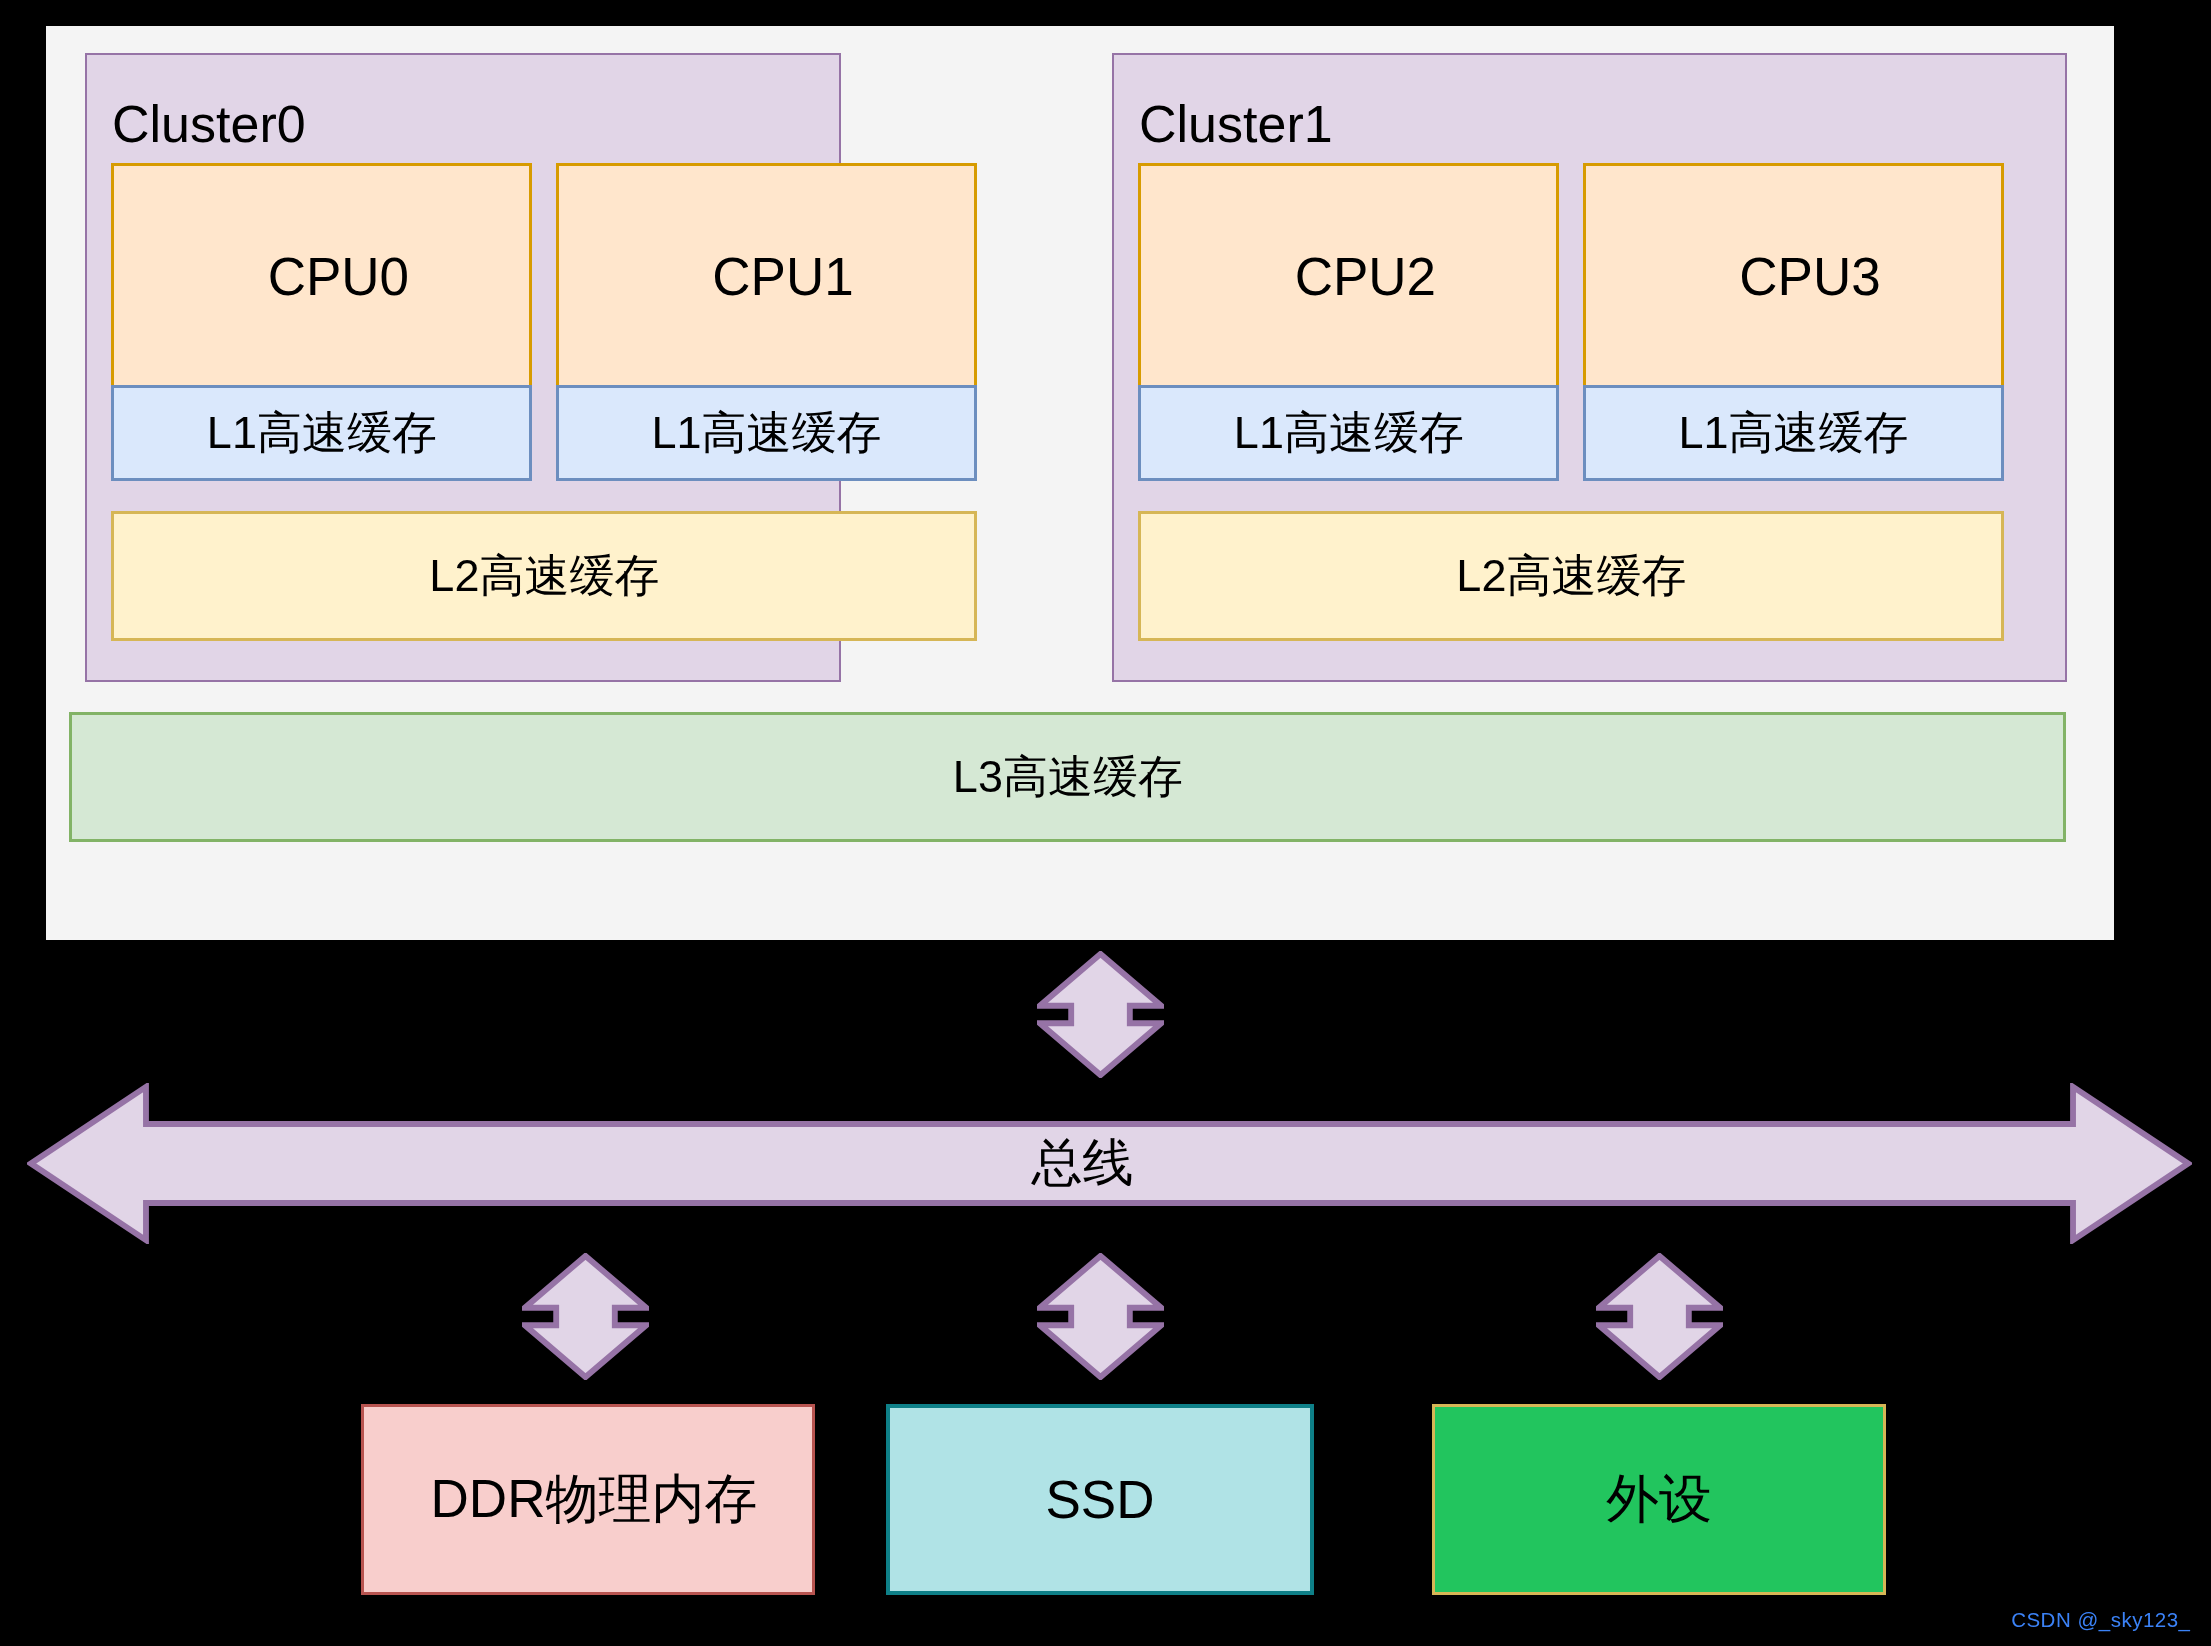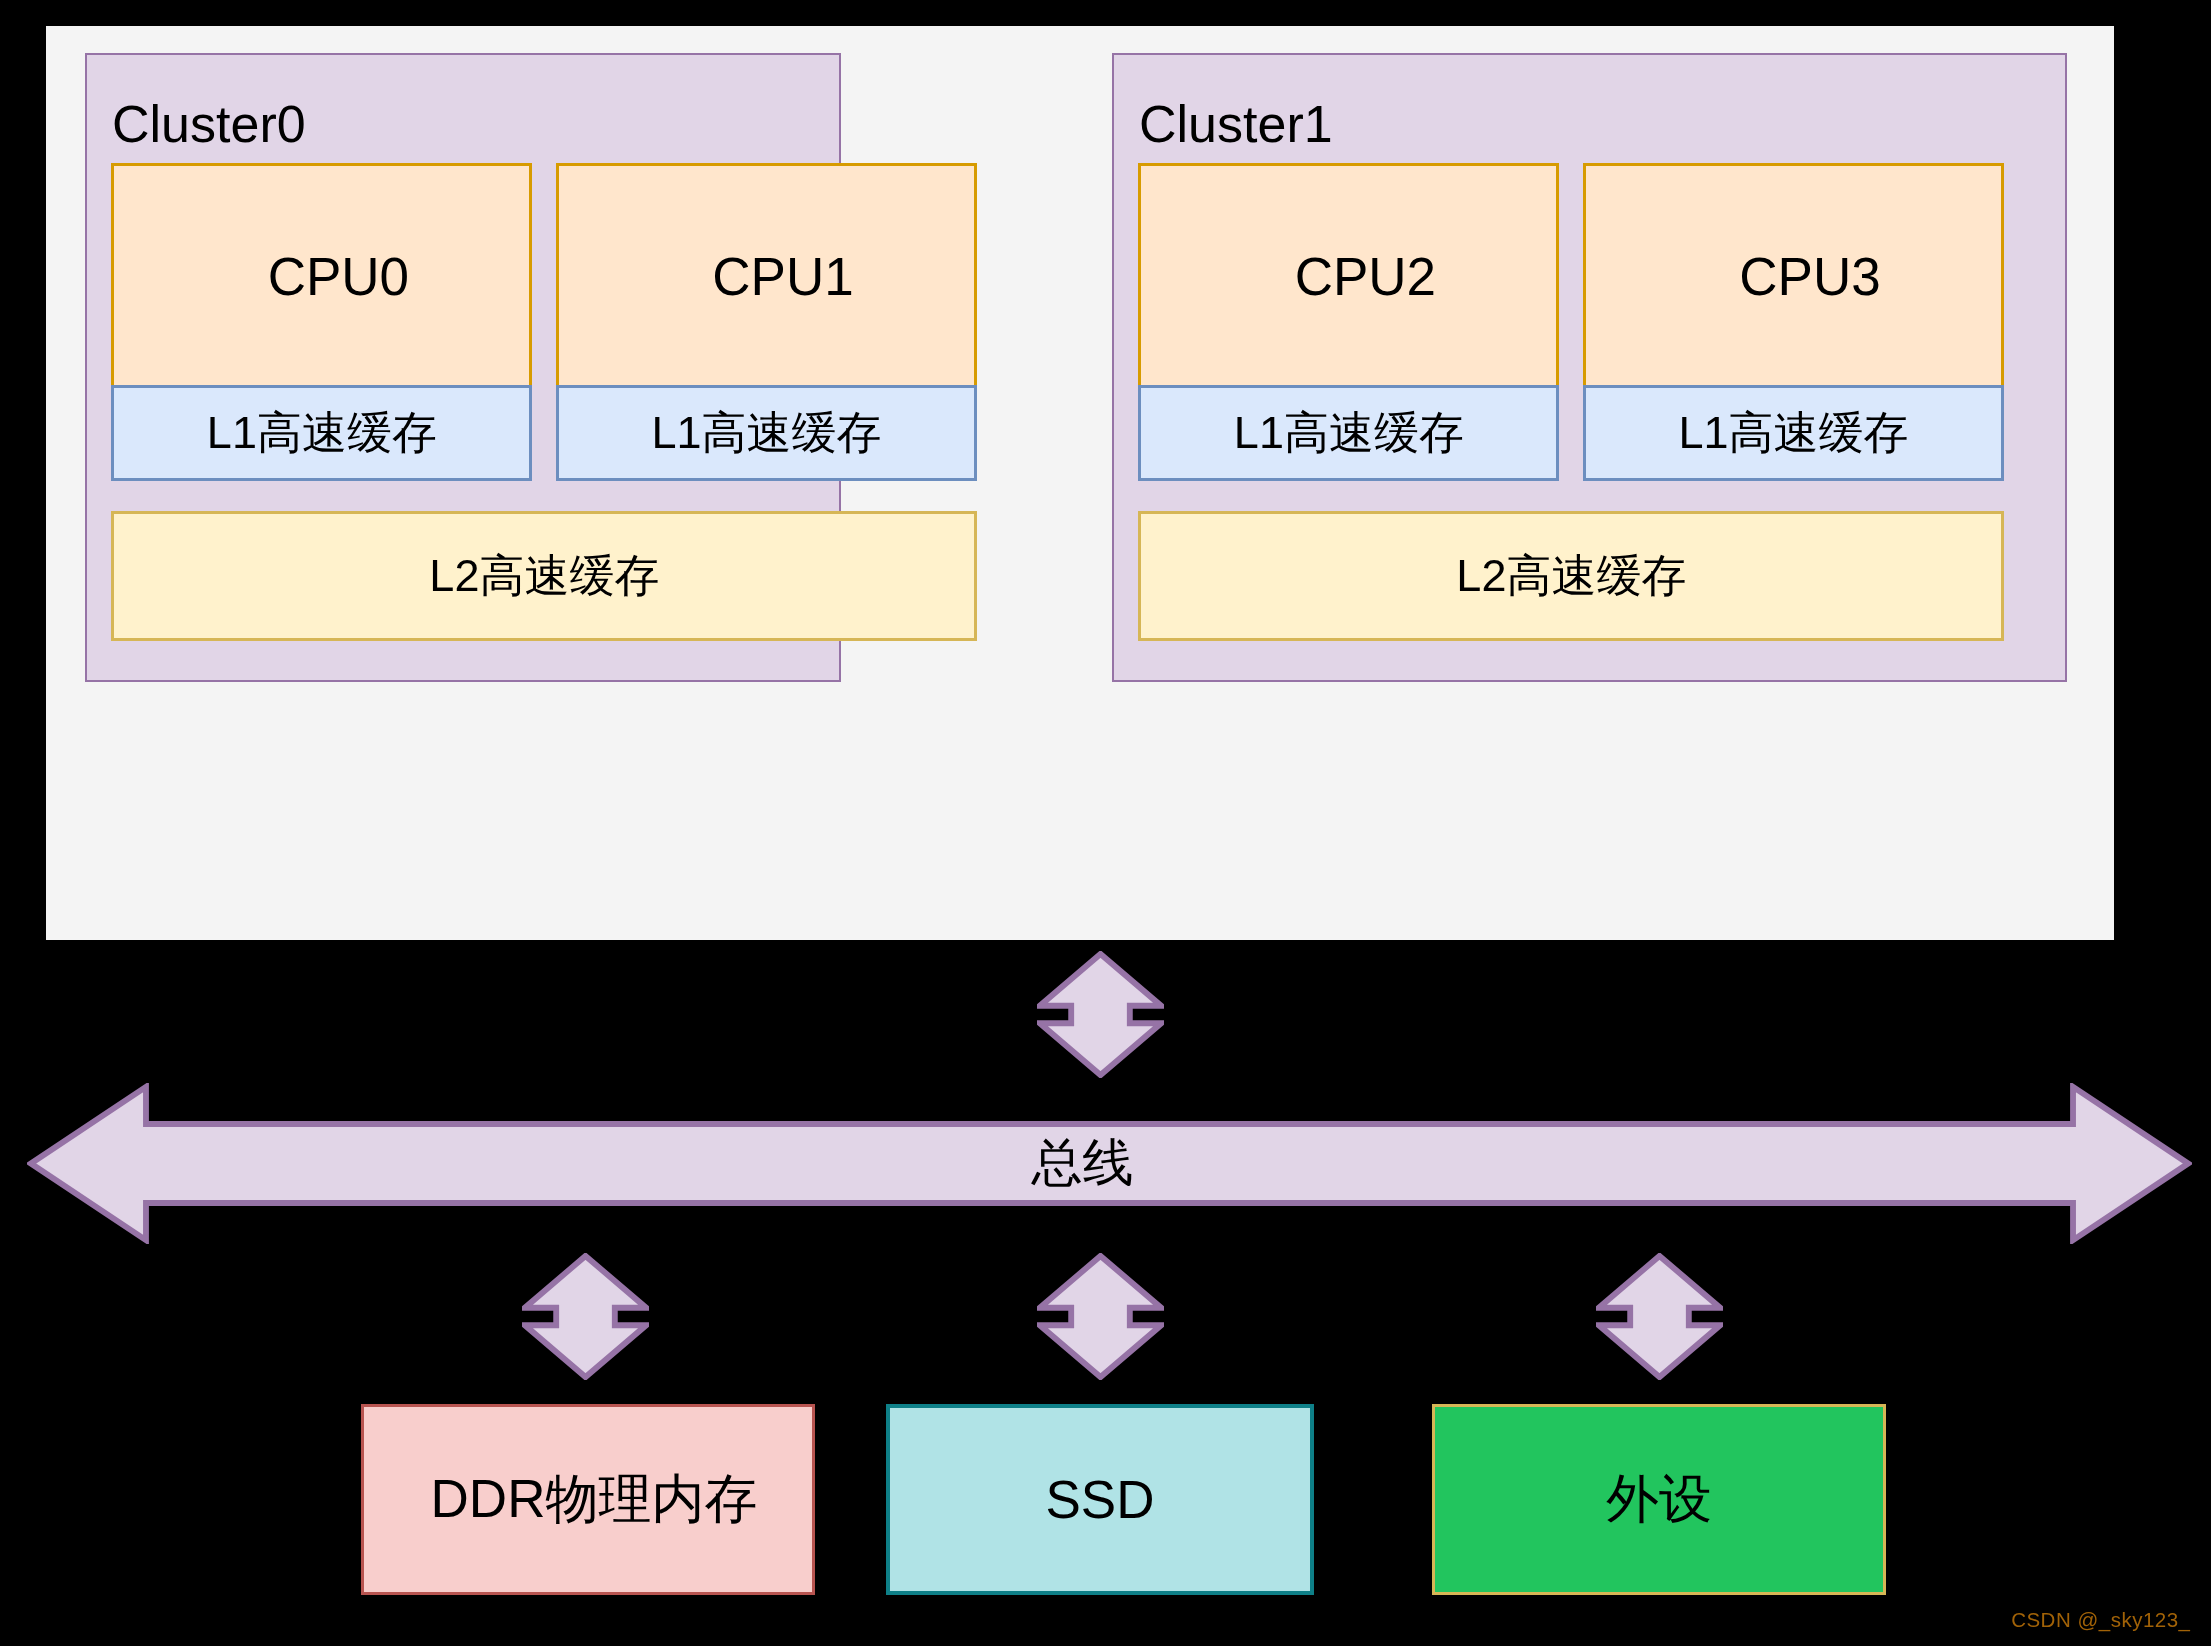--- a/index.html
+++ b/index.html
@@ -156,21 +156,21 @@
   .device.ddr { background: #f8cecc; border: 3.9px solid #b85450; }
   .device.ssd { background: #b0e3e6; border: 4.9px solid #0e8088; }
   .device.periph { background: #22c55e; border: 3.9px solid #d6b656; font-family: Liberation Serif, serif; }
 
   
   .watermark {
     position: absolute;
     right: 21.5px;
     bottom: 13.7px;
     font-size: 20.5px;
-    color: #a16207;
+    color: #3b82f6;
     letter-spacing: 0.5px;
     white-space: nowrap;
   }
 </style>
 </head>
 <body>
 
 <div class="soc-panel">
 
   <div class="cluster" style="left:39px; top:27px; width:756px; height:629px;">
@@ -198,20 +198,21 @@
     </div>
 
     <div class="core-stack" style="left:469px; top:108px; width:421px; height:318px;">
       <div class="cpu-box">CPU3</div>
       <div class="l1-box">L1高速缓存</div>
     </div>
 
     <div class="l2-box" style="left:24.4px; top:456px; width:866px; height:130px;">L2高速缓存</div>
   </div>
 
+  <div class="l3-box" style="left:23.4px; top:686px; width:1997px; height:130px;">L3高速缓存</div>
 </div>
 
 <div class="arrow-v" style="left:1037px; top:951px; width:127px; height:127px;">
   <svg width="127" height="127" viewBox="0 0 130 130">
     <polygon points="65,3 127,56 95,56 95,74 127,74 65,127 3,74 35,74 35,56 3,56" fill="#e1d5e7" stroke="#9673a6" stroke-width="6" stroke-linejoin="miter"></polygon>
   </svg>
 </div>
 
 <div class="bus">
   <svg width="2165" height="161" viewBox="0 0 2220 165" preserveAspectRatio="none">

